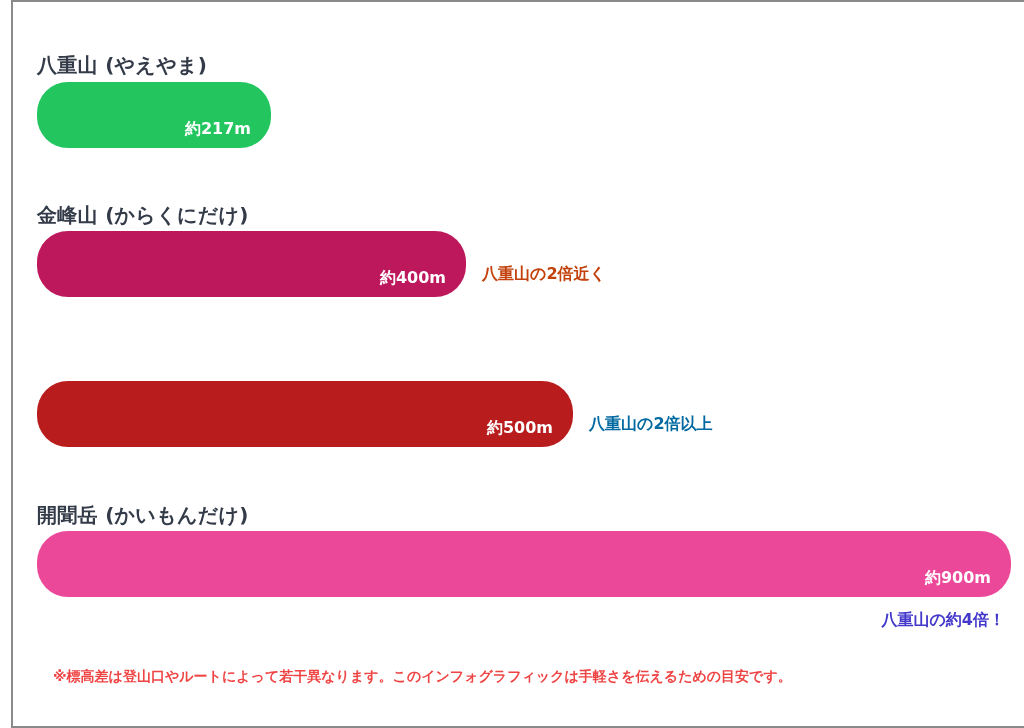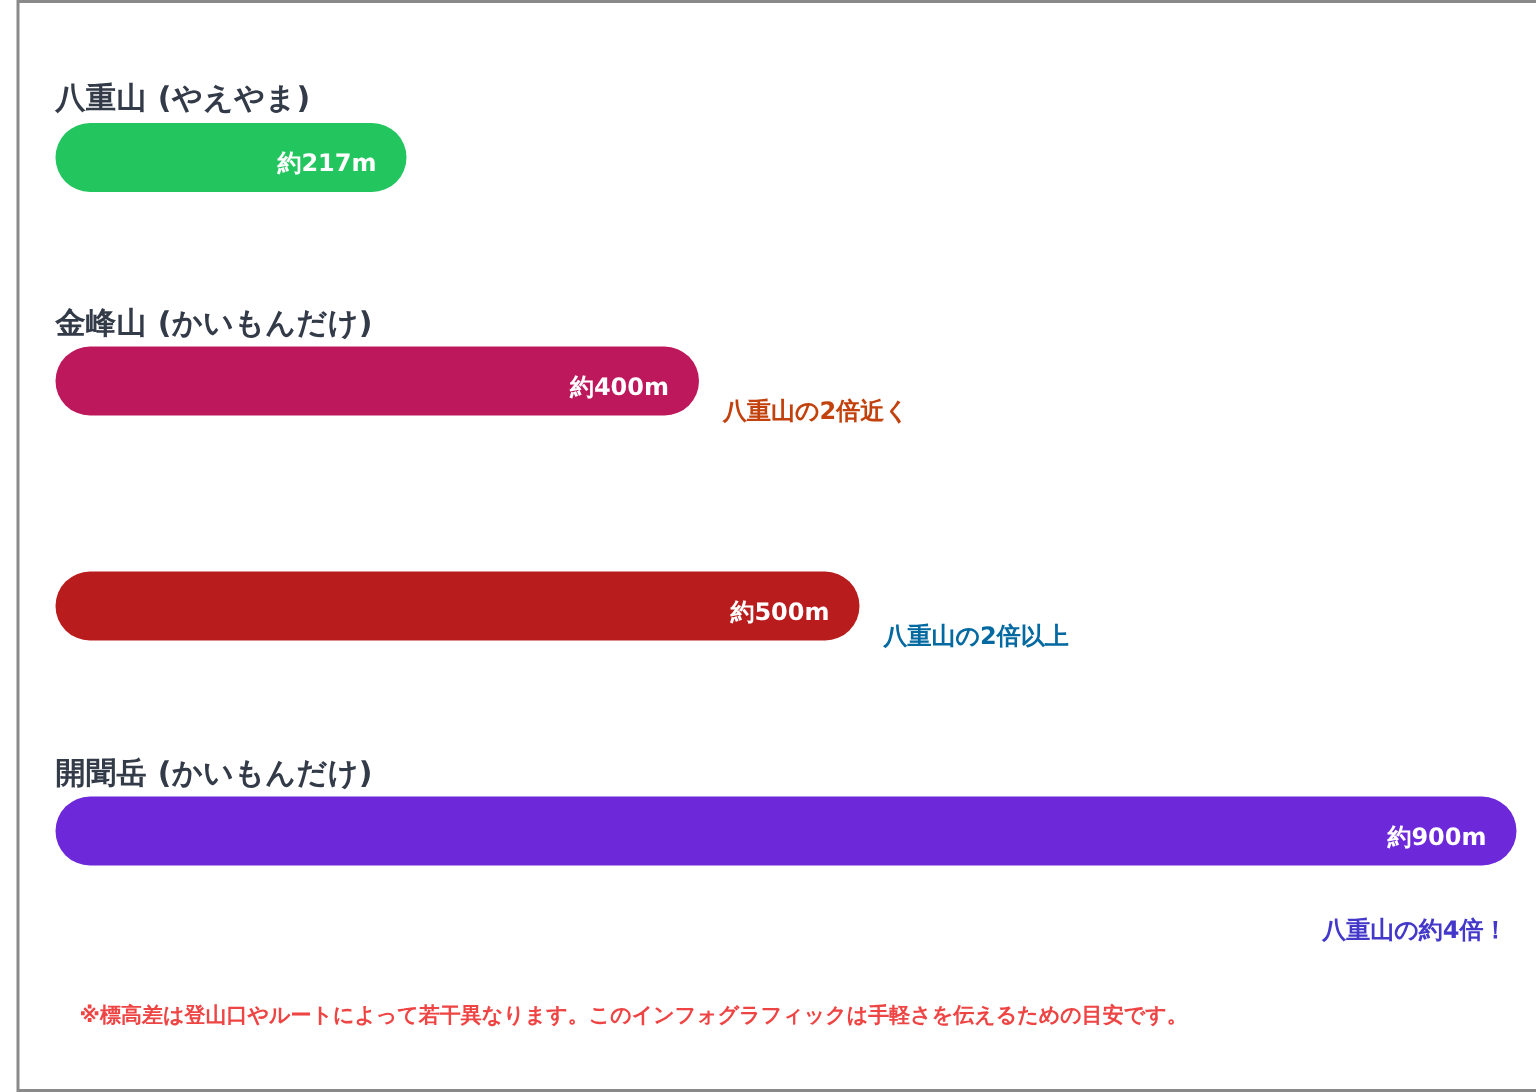--- a/index.html
+++ b/index.html
@@ -10,21 +10,21 @@
   }
   .frame {
     position: absolute; left: 11px; top: 0; width: 1024px; height: 728px;
     box-sizing: border-box; border: 2px solid #8a8a8a; background: #fff;
   }
   .mtitle {
     position: absolute; left: 0; font-size: 20px; font-weight: bold;
     color: #333a48; white-space: nowrap; letter-spacing: 0.3px;
   }
   .bar {
-    position: absolute; left: 0; height: 46px; border-radius: 31px;
+    position: absolute; left: 0; height: 66px; border-radius: 31px;
   }
   .bar-value {
     position: absolute; right: 20px; bottom: 8px; color: #ffffff;
     font-size: 16px; font-weight: bold; white-space: nowrap;
   }
   .note {
     position: absolute; font-size: 16px; font-weight: bold; white-space: nowrap;
   }
   .footnote {
     position: absolute; left: 40px; top: 666px; font-size: 14px;
@@ -34,31 +34,31 @@
 </head>
 <body>
 
 <div class="frame">
 
   <div class="mtitle" style="left:24px; top:50px;">八重山 (やえやま)</div>
   <div class="bar" style="left:24px; top:80px; width:234px; background:#22c55e;">
     <span class="bar-value">約217m</span>
   </div>
 
-  <div class="mtitle" style="left:24px; top:200px;">金峰山 (かいもんだけ)</div>
+  <div class="mtitle" style="left:24px; top:200px;">金峰山 (からくにだけ)</div>
   <div class="bar" style="left:24px; top:229px; width:429px; background:#be185d;">
     <span class="bar-value">約400m</span>
   </div>
   <div class="note" style="left:469px; top:262px; color:#c2410c;">八重山の2倍近く</div>
 
   <div class="bar" style="left:24px; top:379px; width:536px; background:#b91c1c;">
     <span class="bar-value">約500m</span>
   </div>
   <div class="note" style="left:576px; top:412px; color:#0369a1;">八重山の2倍以上</div>
 
   <div class="mtitle" style="left:24px; top:500px;">開聞岳 (かいもんだけ)</div>
-  <div class="bar" style="left:24px; top:529px; width:974px; background:#6d28d9;">
+  <div class="bar" style="left:24px; top:529px; width:974px; background:#ec4899;">
     <span class="bar-value">約900m</span>
   </div>
   <div class="note" style="right:28px; top:608px; color:#4338ca;">八重山の約4倍！</div>
 
   <div class="footnote">※標高差は登山口やルートによって若干異なります。このインフォグラフィックは手軽さを伝えるための目安です。</div>
 </div>
 
 </body></html>

